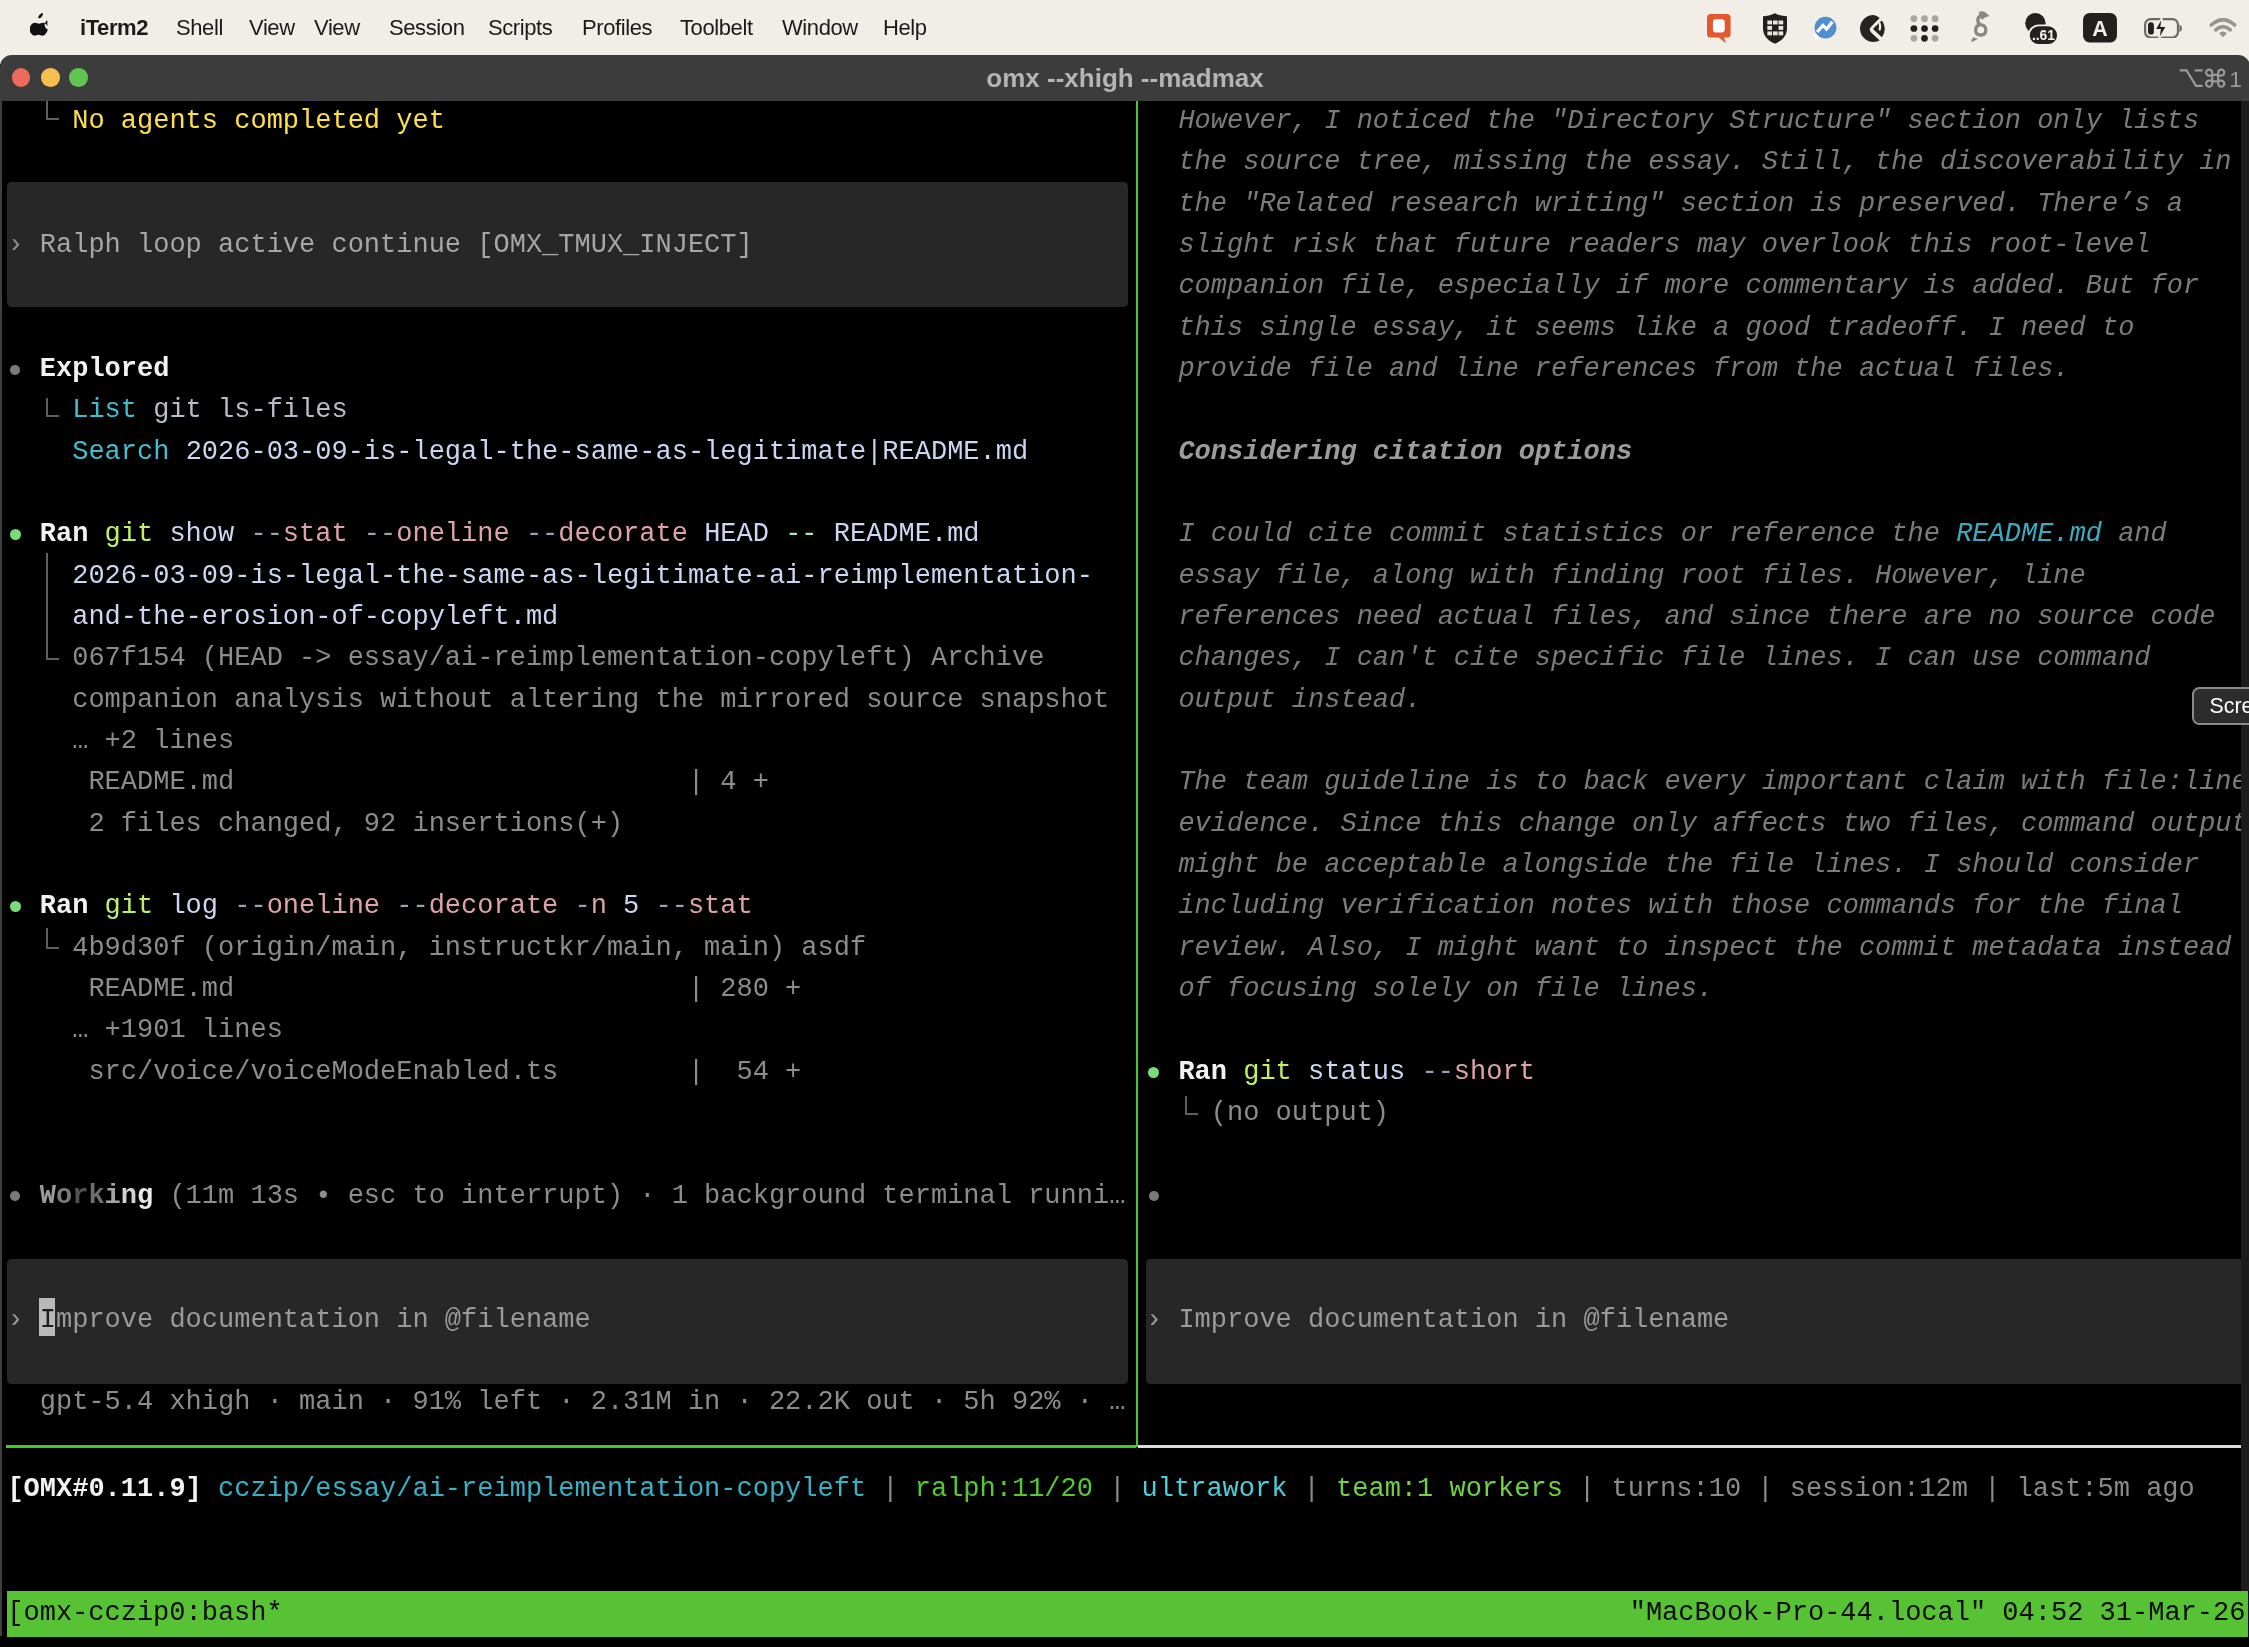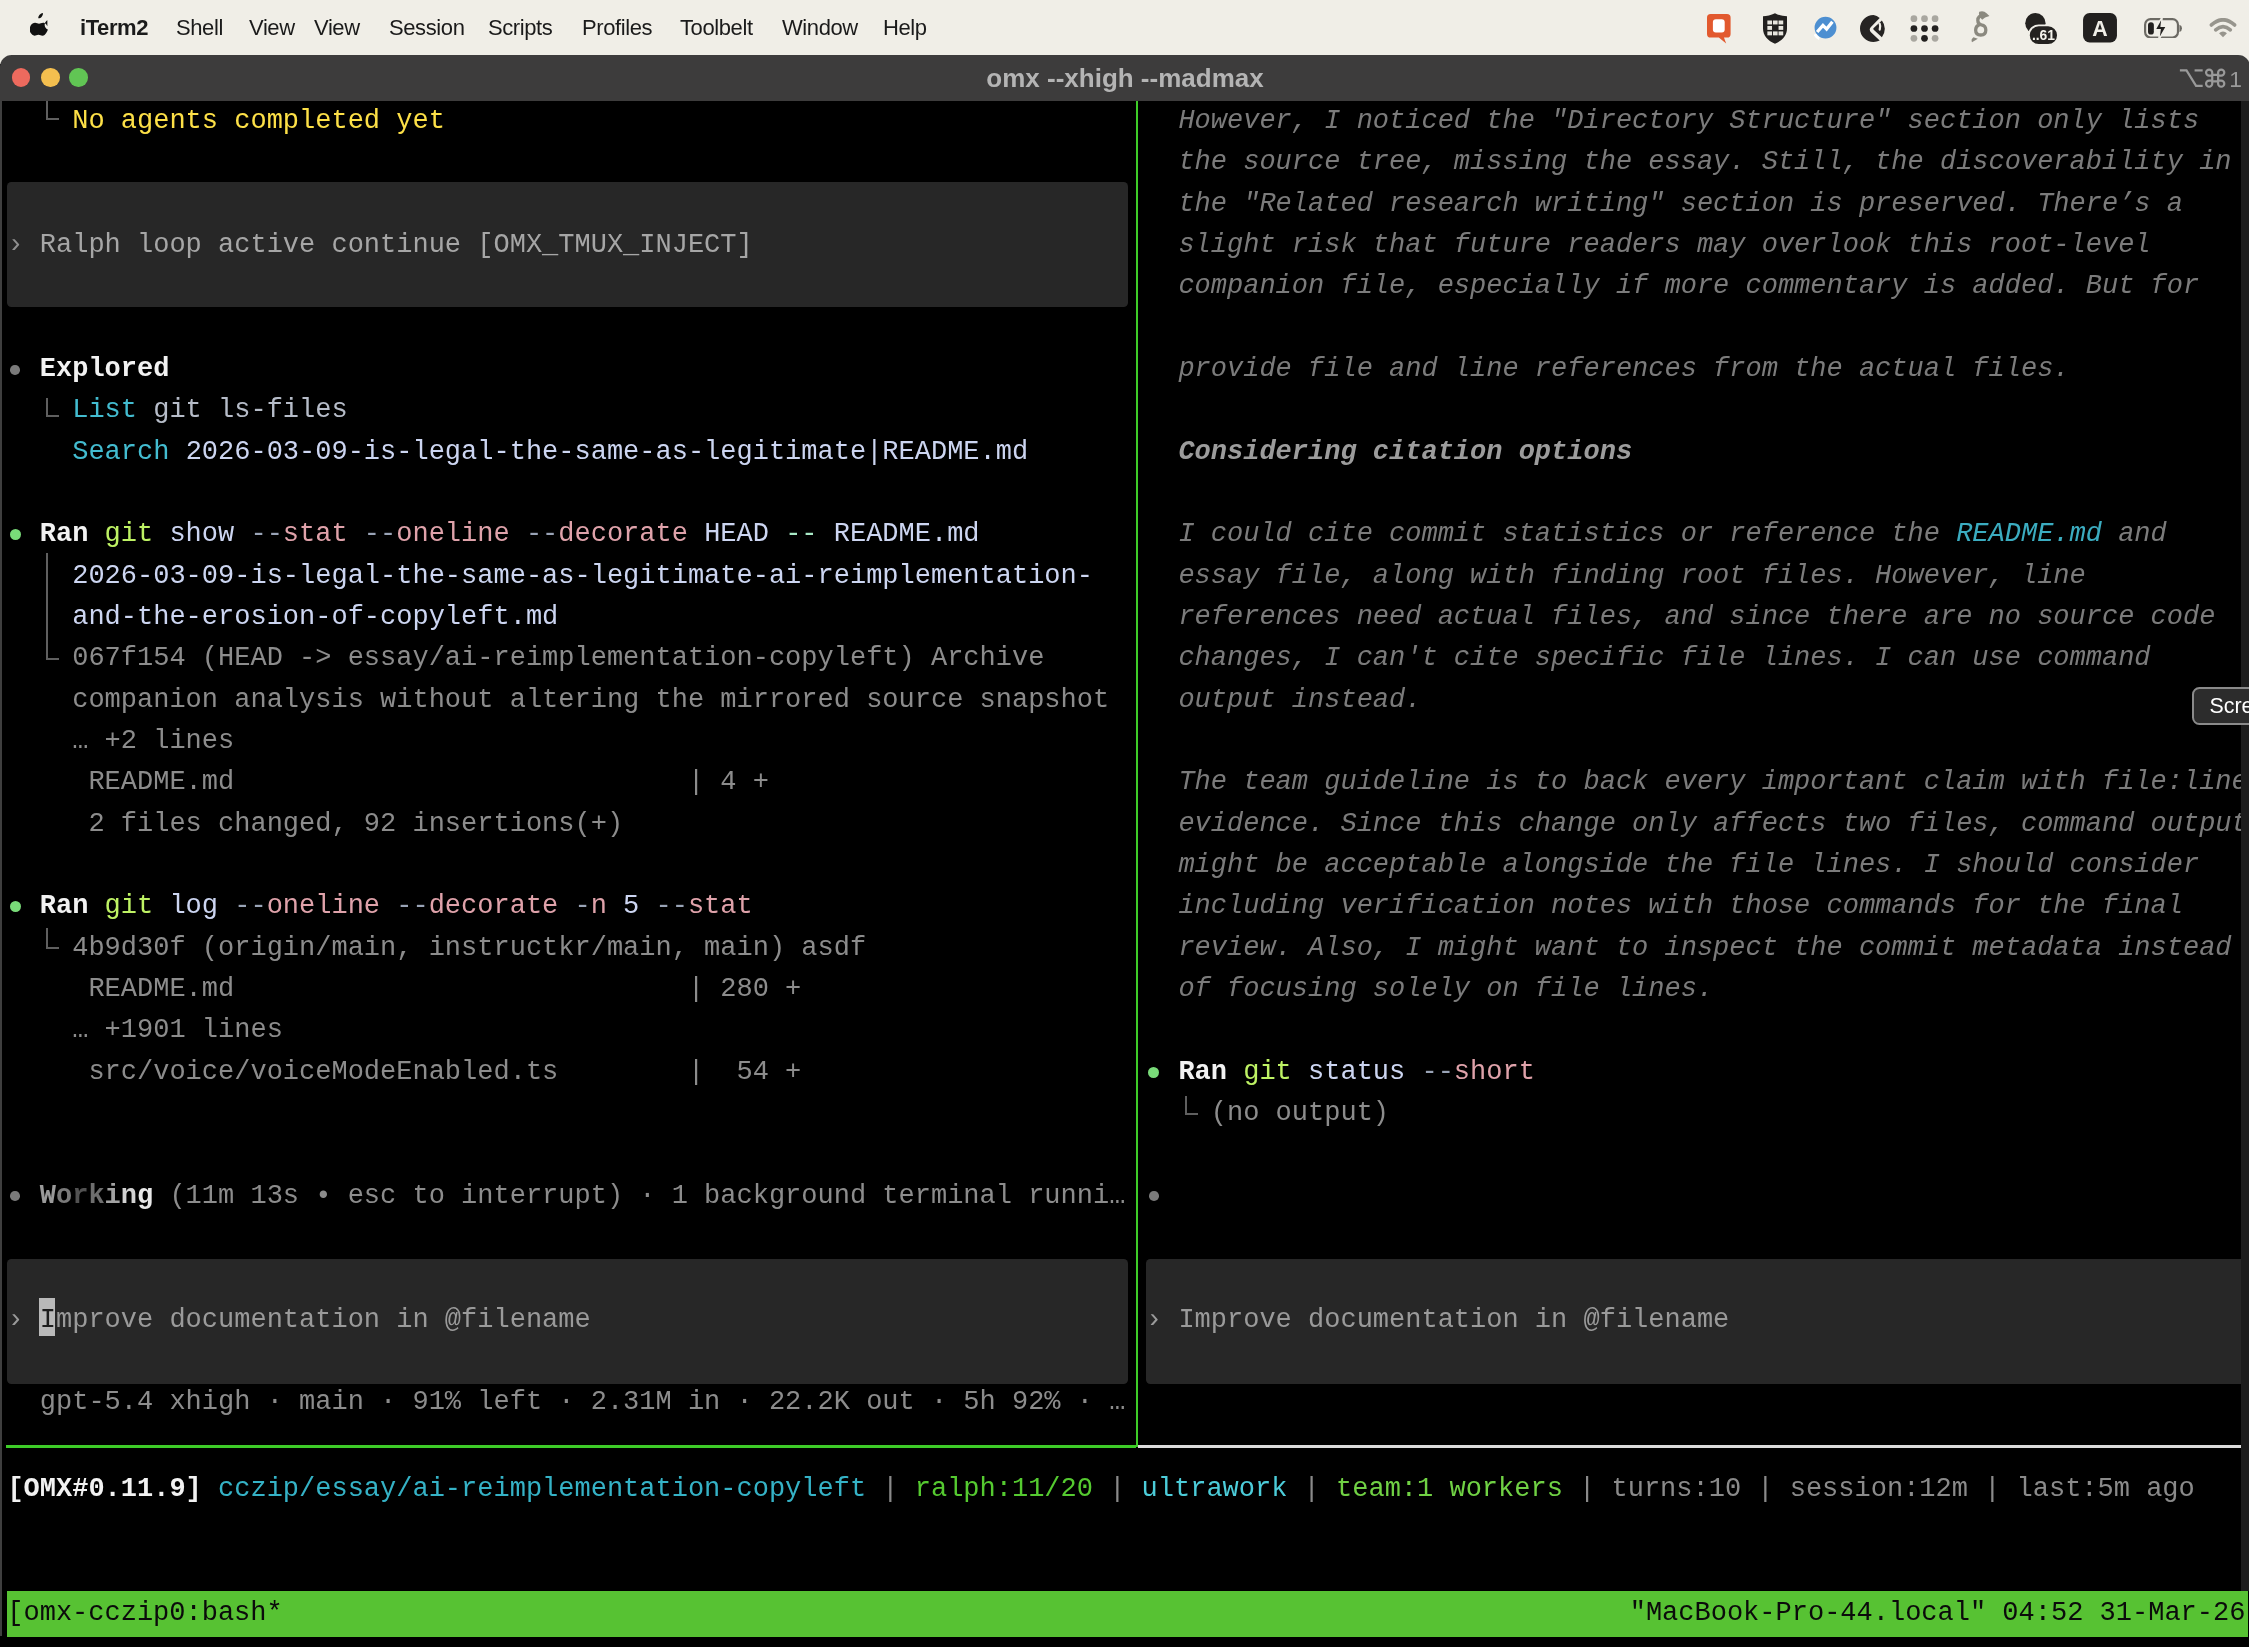--- a/index.html
+++ b/index.html
@@ -181,20 +181,21 @@
     <div class="r" style="top:1281px;">  gpt-5.4 xhigh · main · 91% left · 2.31M in · 22.2K out · 5h 92% · …</div>
   </div>
   <div id="rp">
     <div class="dot" style="left:2.2px; top:966px; background:#79db79;"></div>
     <div class="dot" style="left:3px; top:1090px; width:9.6px; height:9.6px; background:#7a7a7a;"></div>
     <div class="r it" style="top:0;">  However, I noticed the "Directory Structure" section only lists</div>
     <div class="r it" style="top:41px;">  the source tree, missing the essay. Still, the discoverability in</div>
     <div class="r it" style="top:83px;">  the "Related research writing" section is preserved. There’s a</div>
     <div class="r it" style="top:124px;">  slight risk that future readers may overlook this root-level</div>
     <div class="r it" style="top:165px;">  companion file, especially if more commentary is added. But for</div>
+    <div class="r it" style="top:207px;">  this single essay, it seems like a good tradeoff. I need to</div>
     <div class="r it" style="top:248px;">  provide file and line references from the actual files.</div>
     <div class="r it" style="top:331px; font-weight:bold; color:#9c9c9c;">  Considering citation options</div>
     <div class="r it" style="top:413px;">  I could cite commit statistics or reference the <span style="color:#3bacc0">README.md</span> and</div>
     <div class="r it" style="top:455px;">  essay file, along with finding root files. However, line</div>
     <div class="r it" style="top:496px;">  references need actual files, and since there are no source code</div>
     <div class="r it" style="top:537px;">  changes, I can't cite specific file lines. I can use command</div>
     <div class="r it" style="top:579px;">  output instead.</div>
     <div class="r it" style="top:661px;">  The team guideline is to back every important claim with file:line</div>
     <div class="r it" style="top:703px;">  evidence. Since this change only affects two files, command output</div>
     <div class="r it" style="top:744px;">  might be acceptable alongside the file lines. I should consider</div>

